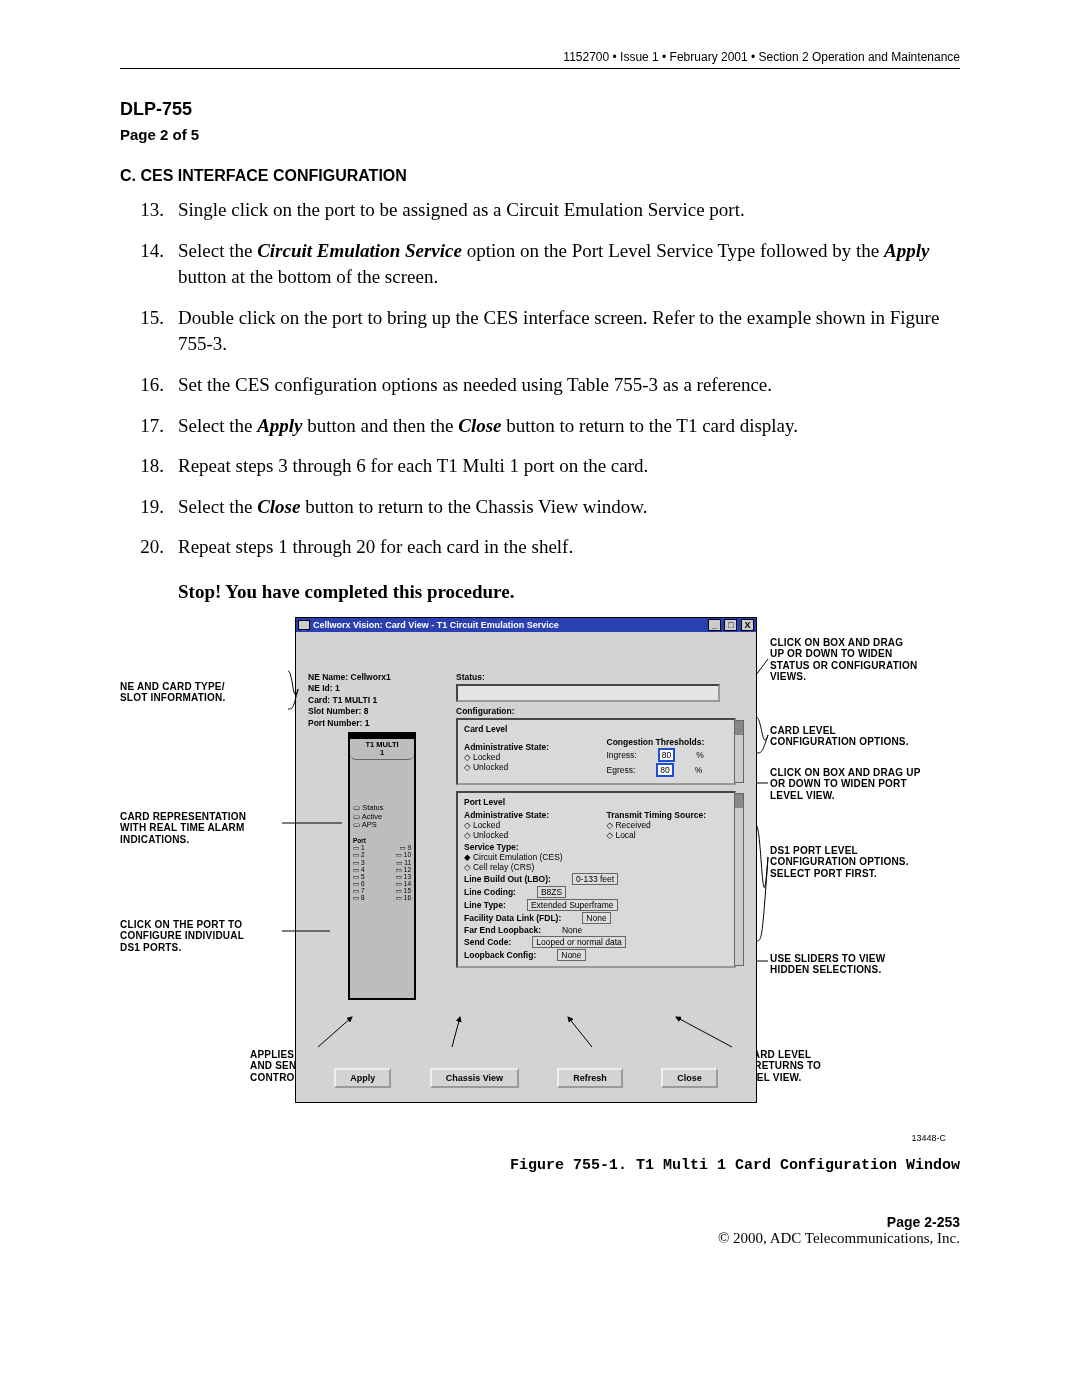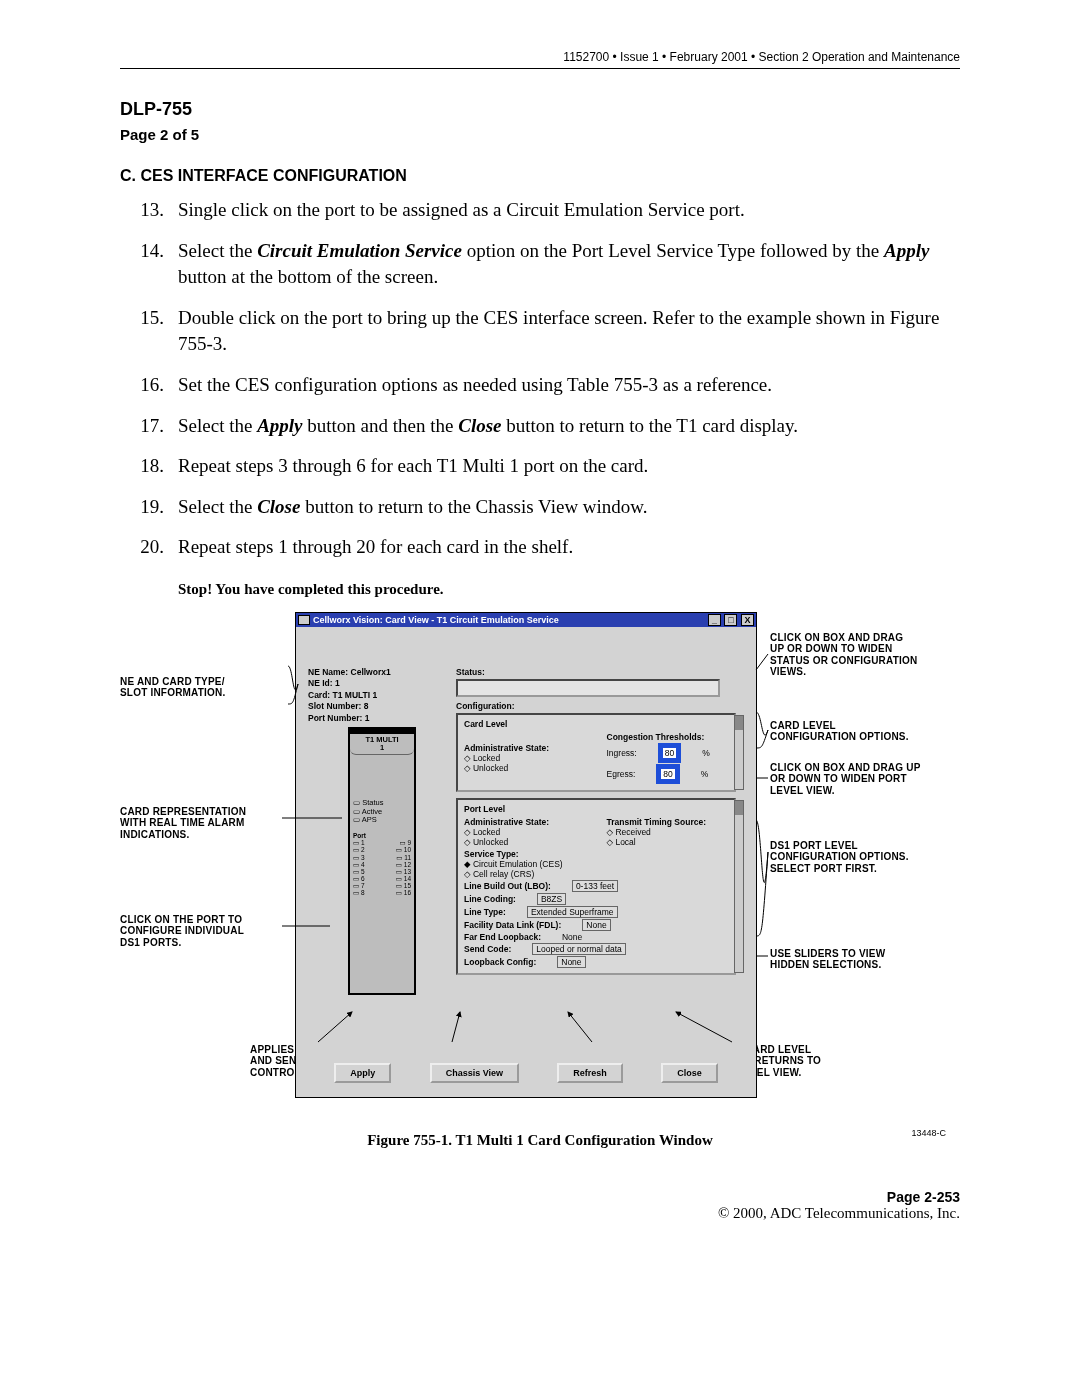--- a/index.html
+++ b/index.html
@@ -58,21 +58,21 @@
     flex: 0 0 44px;
     text-align: right;
     padding-right: 14px;
   }
   ol.steps li .body {
     flex: 1;
   }
   .bold-ital { font-weight: bold; font-style: italic; }
   .stop-line {
     font-weight: bold;
-    font-size: 15px;
+    font-size: 19px;
     margin: 20px 0 14px 58px;
   }
 
   
   .figure-wrap {
     width: 100%;
     display: flex;
     justify-content: center;
     margin-top: 6px;
   }
@@ -184,45 +184,46 @@
     background:#d9d9d9;
     padding:4px 6px;
     position: relative;
     margin-top:2px;
   }
   .panel .ptitle { font-weight:bold; margin-bottom:3px; }
   .panel .row { display:flex; align-items:center; gap:21px; margin:1px 0;}
   .panel .radio::before { content:"◇ "; }
   .panel .radio.sel::before { content:"◆ "; }
   .panel .field-lab { font-weight:bold; }
-  .panel .spin { display:inline-block; border:5px solid #1d4ed8; background:#ffffff; padding:0 2px; }
+  .panel .spin { display:inline-block; border:2px solid #1d4ed8; background:#ffffff; padding:0 2px; }
   .panel .dd { display:inline-block; border:1px solid #666; background:#ddd; padding:0 3px; }
   .scrollbit { position:absolute; right:-10px; top:0; bottom:0; width:8px; border:1px solid #666; background:#ccc;}
   .scrollbit .thumb { position:absolute; top:0; left:0; right:0; height:14px; background:#888; }
 
   .btn-row {
     position: absolute;
     bottom: 14px;
     left: 0; right: 0;
     display: flex;
     justify-content: space-evenly;
   }
   .btn-row .btn {
     border: 2px outset #eee;
     background:#d3d3d3;
     font-size: 9px;
     font-weight: bold;
     padding: 3px 14px;
   }
 
   .fig-caption {
-    text-align: center;
-    font-family: Liberation Serif, serif;
+    text-align: right;
+    font-family: Liberation Mono, monospace;
     font-weight: bold;
     font-size: 15px;
+    margin-top: 20px;
   }
   .caption-generic {
     text-align:center;
     font-family: Arial, Helvetica, sans-serif;
     font-size:9px;
     position:absolute;
     right:14px;
     bottom:-6px;
   }
 

